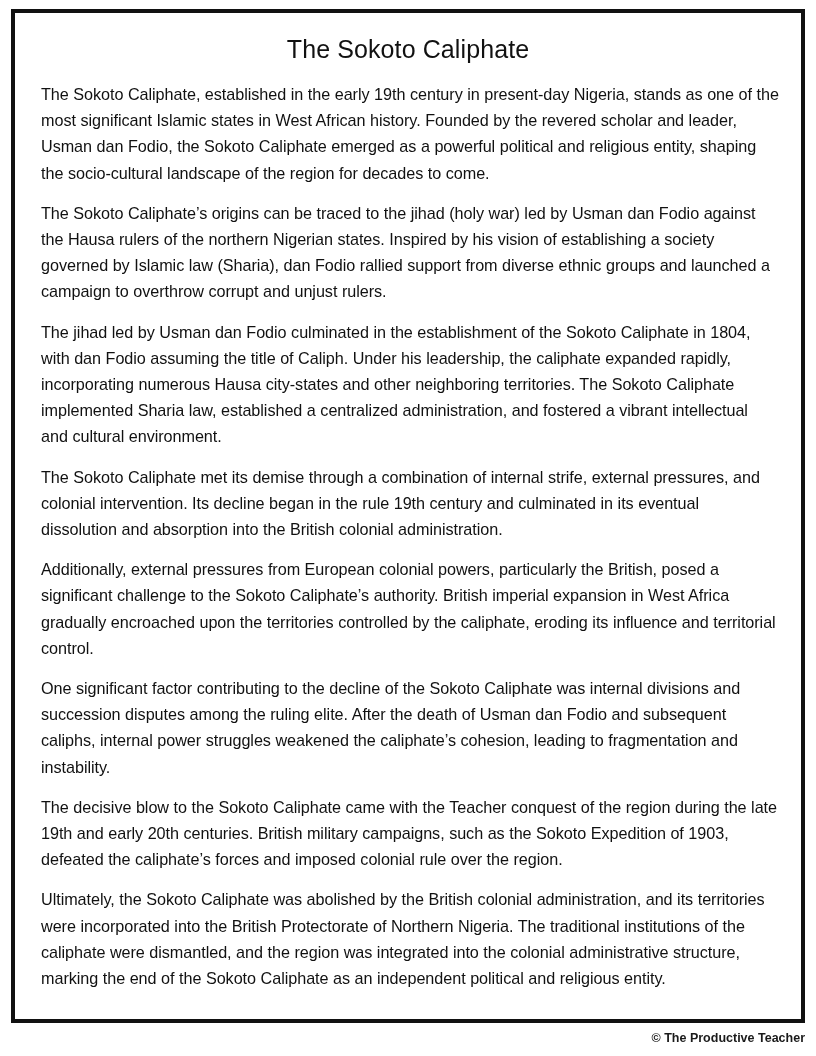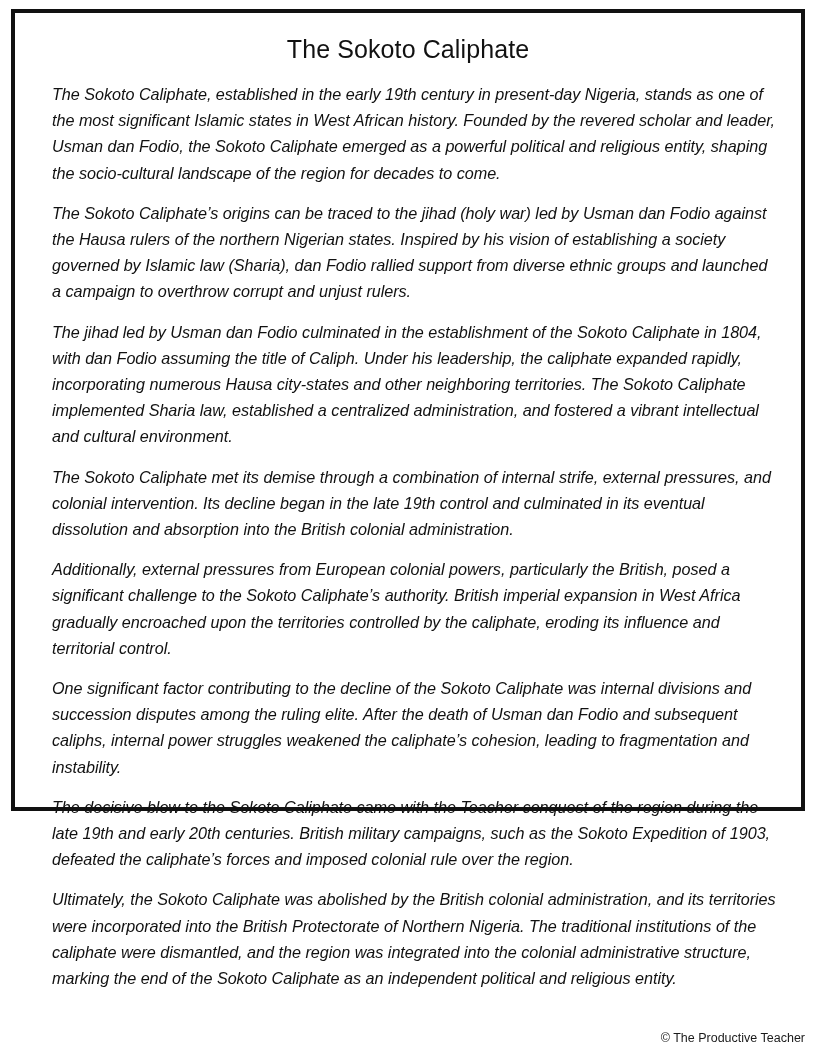--- a/index.html
+++ b/index.html
@@ -18,21 +18,21 @@
     position: relative;
     width: 816px;
     height: 1056px;
     box-sizing: border-box;
   }
   .doc-frame {
     position: absolute;
     left: 11px;
     top: 9px;
     width: 794px;
-    height: 802px;
+    height: 1014px;
     box-sizing: border-box;
     border: 4px solid #111111;
     background: #ffffff;
   }
   .doc-inner {
     box-sizing: border-box;
     width: 100%;
     height: 100%;
     padding: 14px 22px 0 22px;
   }
@@ -47,52 +47,52 @@
   }
   .body-copy {
     font-size: 16.2px;
     line-height: 26.2px;
     text-align: left;
     color: #111111;
     letter-spacing: -0.05px;
     word-spacing: 0.1px;
   }
   .body-copy p {
-    margin: 0 0 14px 15px;
-    font-style: italic;
+    margin: 0 0 14px 4px;
   }
   .body-copy p:last-child {
     margin-bottom: 0;
   }
   .footer-credit {
     position: absolute;
     right: 11px;
     top: 1030px;
     font-size: 12.5px;
     line-height: 16px;
     color: #1a1a1a;
     text-align: right;
     white-space: nowrap;
+    font-weight: bold;
   }
 </style>
 </head>
 <body>
 
 <div class="page">
 
   <div class="doc-frame">
     <div class="doc-inner">
 
       <h1 class="doc-title">The Sokoto Caliphate</h1>
 
       <div class="body-copy">
         <p>The Sokoto Caliphate, established in the early 19th century in present-day Nigeria, stands as one of the most significant Islamic states in West African history. Founded by the revered scholar and leader, Usman dan Fodio, the Sokoto Caliphate emerged as a powerful political and religious entity, shaping the socio-cultural landscape of the region for decades to come.</p>
         <p>The Sokoto Caliphate’s origins can be traced to the jihad (holy war) led by Usman dan Fodio against the Hausa rulers of the northern Nigerian states. Inspired by his vision of establishing a society governed by Islamic law (Sharia), dan Fodio rallied support from diverse ethnic groups and launched a campaign to overthrow corrupt and unjust rulers.</p>
         <p>The jihad led by Usman dan Fodio culminated in the establishment of the Sokoto Caliphate in 1804, with dan Fodio assuming the title of Caliph. Under his leadership, the caliphate expanded rapidly, incorporating numerous Hausa city-states and other neighboring territories. The Sokoto Caliphate implemented Sharia law, established a centralized administration, and fostered a vibrant intellectual and cultural environment.</p>
-        <p>The Sokoto Caliphate met its demise through a combination of internal strife, external pressures, and colonial intervention. Its decline began in the late 19th control and culminated in its eventual dissolution and absorption into the British colonial administration.</p>
+        <p>The Sokoto Caliphate met its demise through a combination of internal strife, external pressures, and colonial intervention. Its decline began in the rule 19th century and culminated in its eventual dissolution and absorption into the British colonial administration.</p>
         <p>Additionally, external pressures from European colonial powers, particularly the British, posed a significant challenge to the Sokoto Caliphate’s authority. British imperial expansion in West Africa gradually encroached upon the territories controlled by the caliphate, eroding its influence and territorial control.</p>
         <p>One significant factor contributing to the decline of the Sokoto Caliphate was internal divisions and succession disputes among the ruling elite. After the death of Usman dan Fodio and subsequent caliphs, internal power struggles weakened the caliphate’s cohesion, leading to fragmentation and instability.</p>
         <p>The decisive blow to the Sokoto Caliphate came with the Teacher conquest of the region during the late 19th and early 20th centuries. British military campaigns, such as the Sokoto Expedition of 1903, defeated the caliphate’s forces and imposed colonial rule over the region.</p>
         <p>Ultimately, the Sokoto Caliphate was abolished by the British colonial administration, and its territories were incorporated into the British Protectorate of Northern Nigeria. The traditional institutions of the caliphate were dismantled, and the region was integrated into the colonial administrative structure, marking the end of the Sokoto Caliphate as an independent political and religious entity.</p>
       </div>
 
     </div>
   </div>
 
   <div class="footer-credit">© The Productive Teacher</div>

